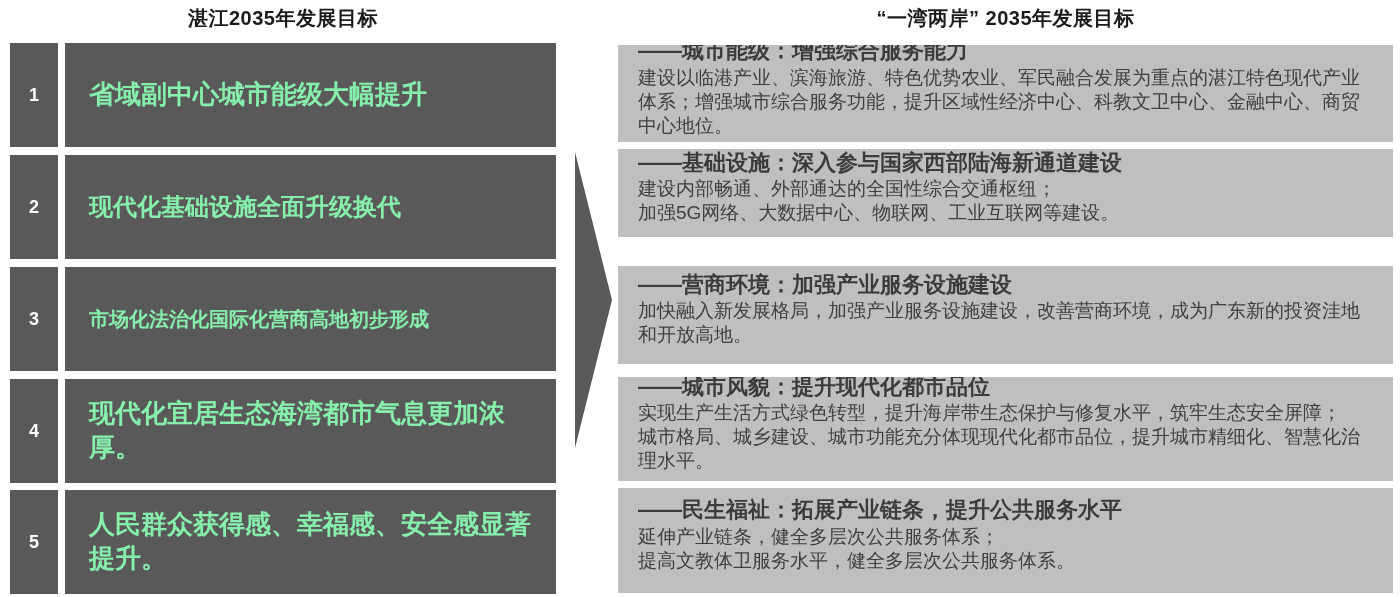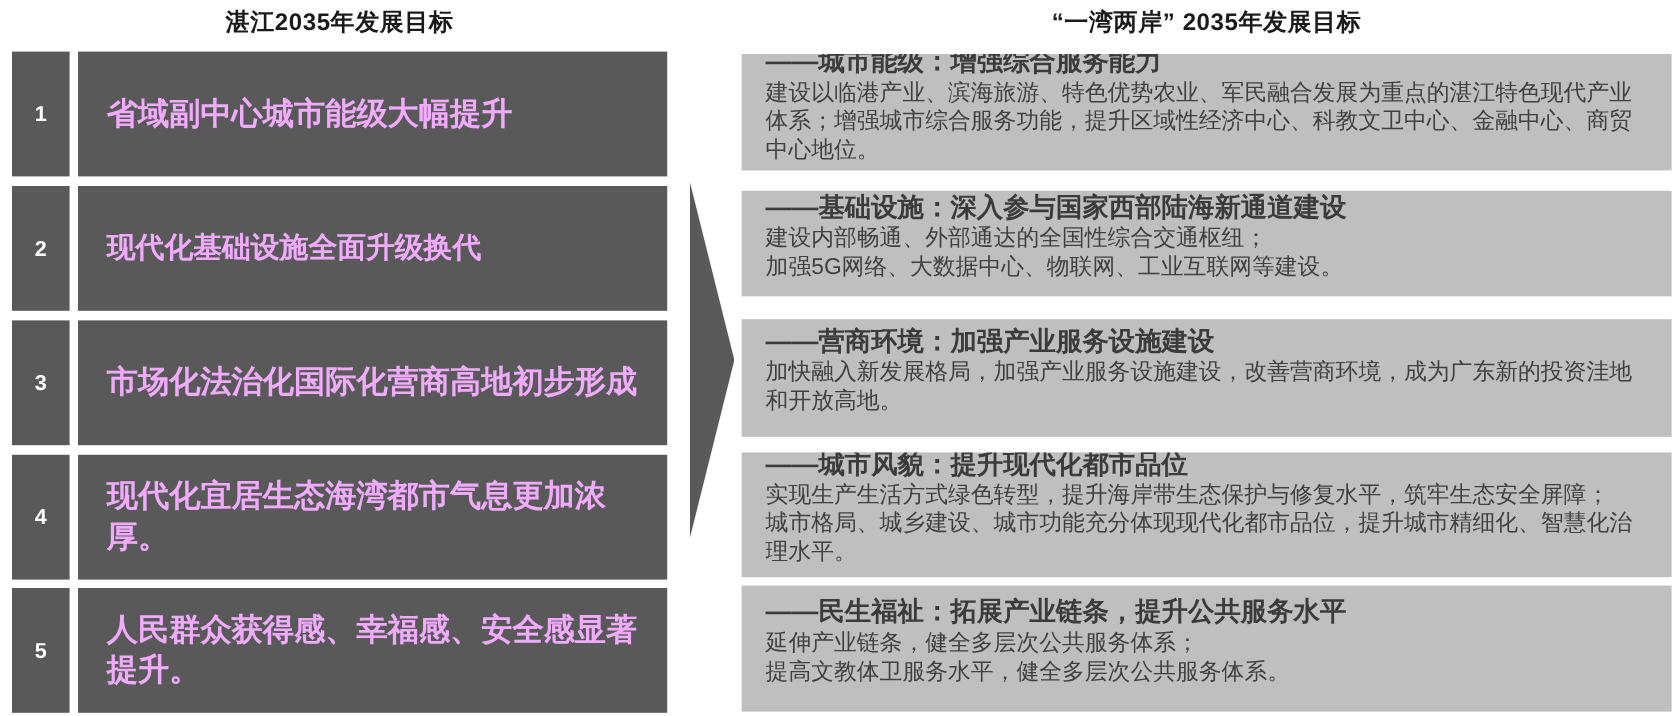--- a/index.html
+++ b/index.html
@@ -42,32 +42,32 @@
     color: #ffffff;
     font-size: 18px;
     font-weight: bold;
     display: flex;
     align-items: center;
     justify-content: center;
   }
   .lrow .ltext {
     flex: 1;
     background: #595959;
-    color: #f0abfc;
+    color: #86efac;
     font-weight: bold;
     font-size: 26px;
     line-height: 1.3;
     display: flex;
     flex-direction: column;
     justify-content: center;
     padding: 0 20px 0 24px;
     overflow: hidden;
   }
   .lrow:nth-of-type(4) .ltext { font-size: 24px; }
-  .lrow:nth-of-type(5) .ltext { font-size: 26px; }
+  .lrow:nth-of-type(5) .ltext { font-size: 20px; }
 
   
   .arrow {
     position: absolute;
     left: 575px;
     top: 152px;
     display: block;
   }
 
   
@@ -127,21 +127,21 @@
   </div>
 
   <svg class="arrow" width="37" height="296" viewBox="0 0 37 296" aria-hidden="true">
     <polygon points="0,0 37,148 0,296" fill="#595959"></polygon>
   </svg>
 
   <div class="rbox" style="top:45px;height:97px">
     <div class="rhead">——城市能级：增强综合服务能力</div>
     <div class="rbody">建设以临港产业、滨海旅游、特色优势农业、军民融合发展为重点的湛江特色现代产业体系；增强城市综合服务功能，提升区域性经济中心、科教文卫中心、金融中心、商贸中心地位。</div>
   </div>
-  <div class="rbox" style="top:159px;height:88px">
+  <div class="rbox" style="top:149px;height:88px">
     <div class="rhead">——基础设施：深入参与国家西部陆海新通道建设</div>
     <div class="rbody">建设内部畅通、外部通达的全国性综合交通枢纽；
 加强5G网络、大数据中心、物联网、工业互联网等建设。</div>
   </div>
   <div class="rbox" style="top:266px;height:98px">
     <div class="rhead">——营商环境：加强产业服务设施建设</div>
     <div class="rbody">加快融入新发展格局，加强产业服务设施建设，改善营商环境，成为广东新的投资洼地和开放高地。</div>
   </div>
   <div class="rbox" style="top:377px;height:104px">
     <div class="rhead">——城市风貌：提升现代化都市品位</div>

